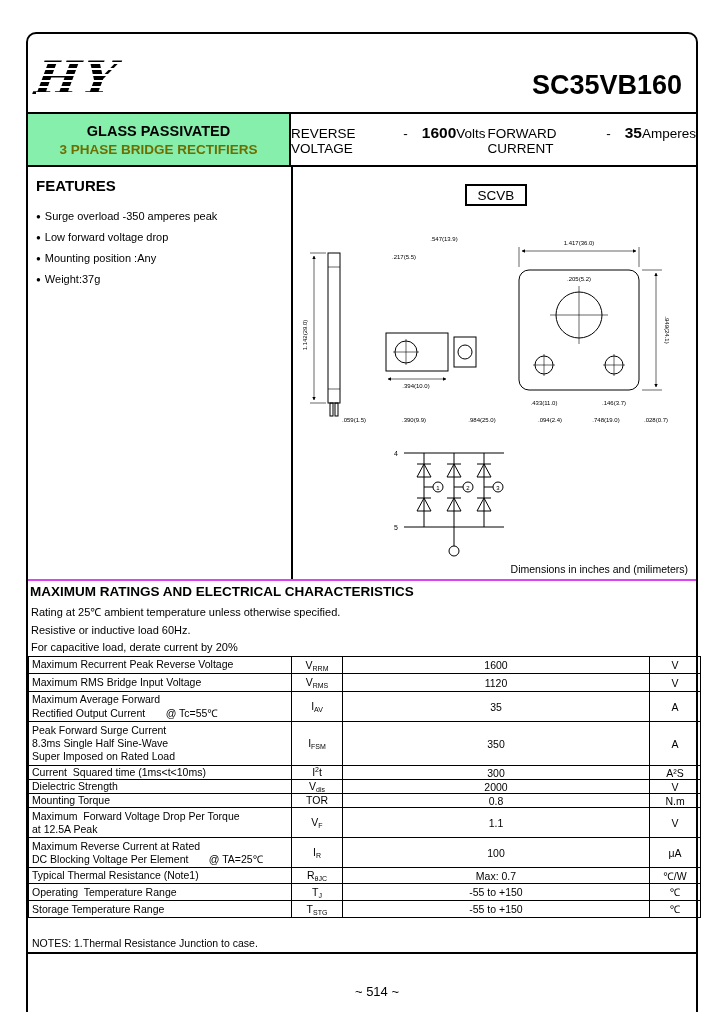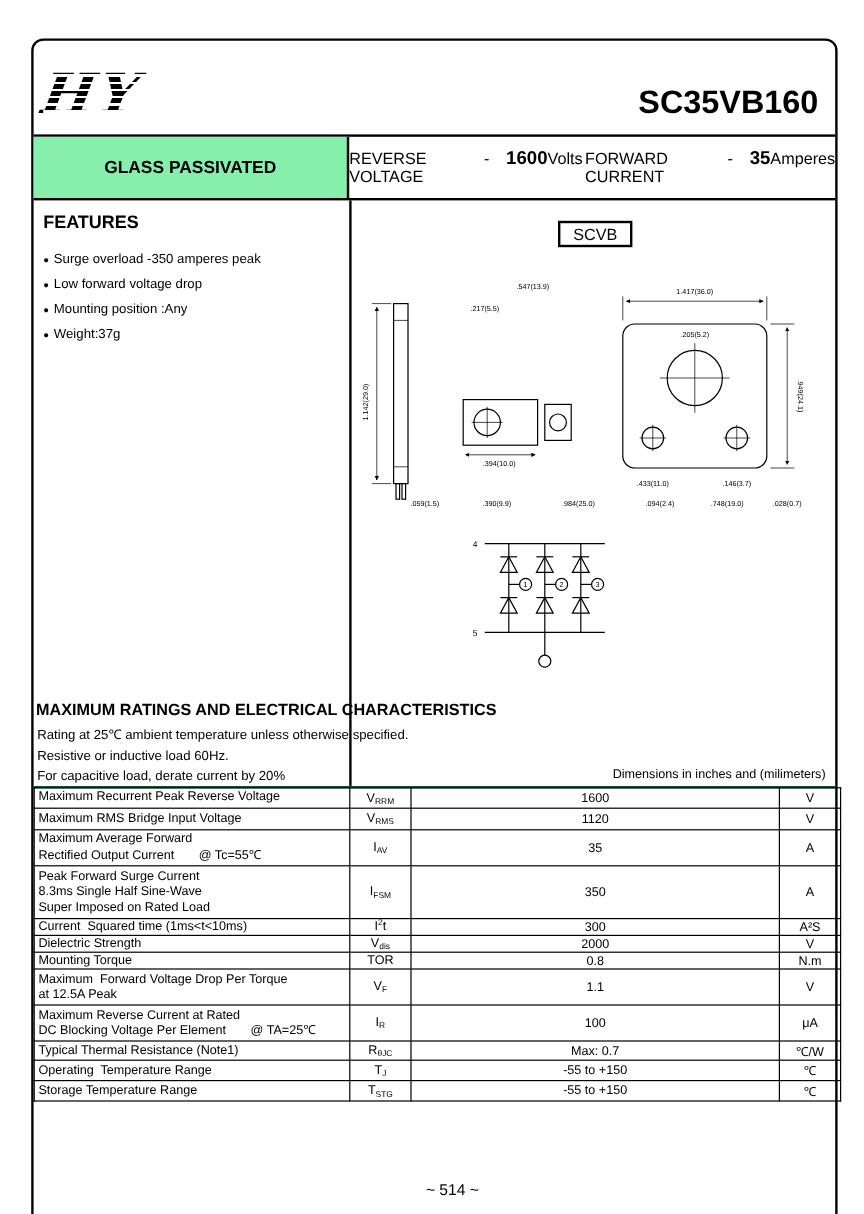--- a/index.html
+++ b/index.html
@@ -24,22 +24,22 @@
                  display:flex; flex-direction:column; justify-content:center; align-items:center; gap:3px; }
   .hl1 { font-weight:bold; font-size:14.5px; }
   .hl2 { font-weight:bold; font-size:13.5px; color:#6e6e00; }
   .header-right { position:absolute; left:263px; right:0; top:0; height:100%;
                   display:flex; flex-direction:row; justify-content:center; align-items:center; gap:2px; }
   .hr-line { display:flex; align-items:baseline; font-size:13.5px; }
   .hr-dash { margin:0 14px; }
   .hr-value { font-weight:bold; font-size:15.5px; }
 
   
-  .main-box { position:absolute; left:0; top:133px; width:100%; height:490px;
-              border-bottom:2px solid #14532d; }
+  .main-box { position:absolute; left:0; top:133px; width:100%; height:414px;
+              border-bottom:2px solid #d946ef; }
   .main-divider { position:absolute; left:263px; top:0; height:100%; border-left:2px solid #000; }
   .features { position:absolute; left:8px; top:10px; width:248px; }
   .features-title { font-weight:bold; font-size:15px; margin-bottom:16px; }
   .feat { font-size:11px; margin-bottom:9px; display:flex; align-items:center; }
   .bullet { font-size:8px; margin-right:4px; }
   .scvb-box { position:absolute; left:437px; top:17px; width:62px; height:22px;
               border:2px solid #000; font-weight:normal; font-size:13.5px;
               text-align:center; line-height:19px; }
   .drawing-svg { position:absolute; left:266px; top:48px; width:396px; height:350px; }
   .dim-caption { position:absolute; right:8px; bottom:4px; font-size:10.5px; }
@@ -81,20 +81,21 @@
 
   <div class="brand-wrap">
     <div class="brand">HY</div>
     <div class="brand-stripes"></div>
   </div>
   <div class="part-number">SC35VB160</div>
 
   <div class="header-box">
     <div class="header-left">
       <div class="hl1">GLASS PASSIVATED</div>
+      <div class="hl2">3 PHASE BRIDGE RECTIFIERS</div>
     </div>
     <div class="header-right">
       <div class="hr-line">
         <span class="hr-label">REVERSE VOLTAGE</span>
         <span class="hr-dash">-</span>
         <span class="hr-value">1600</span>
         <span class="hr-unit">Volts</span>
       </div>
       <div class="hr-line">
         <span class="hr-label">FORWARD CURRENT</span>
@@ -367,16 +368,17 @@
               <div class="char-line">Storage Temperature Range</div>
             </td>
         <td class="c-sym"><span>T</span><span class="sym-sup"></span><span class="sym-sub">STG</span><span></span></td>
         <td class="c-val">-55 to +150</td>
         <td class="c-unit">℃</td>
       </tr>
     </tbody>
       </table>
   </div>
 
+  <div class="notes">NOTES: 1.Thermal Resistance Junction to case.</div>
 
   <div class="footer">~ 514 ~</div>
 
 </div>
 
 </body></html>

